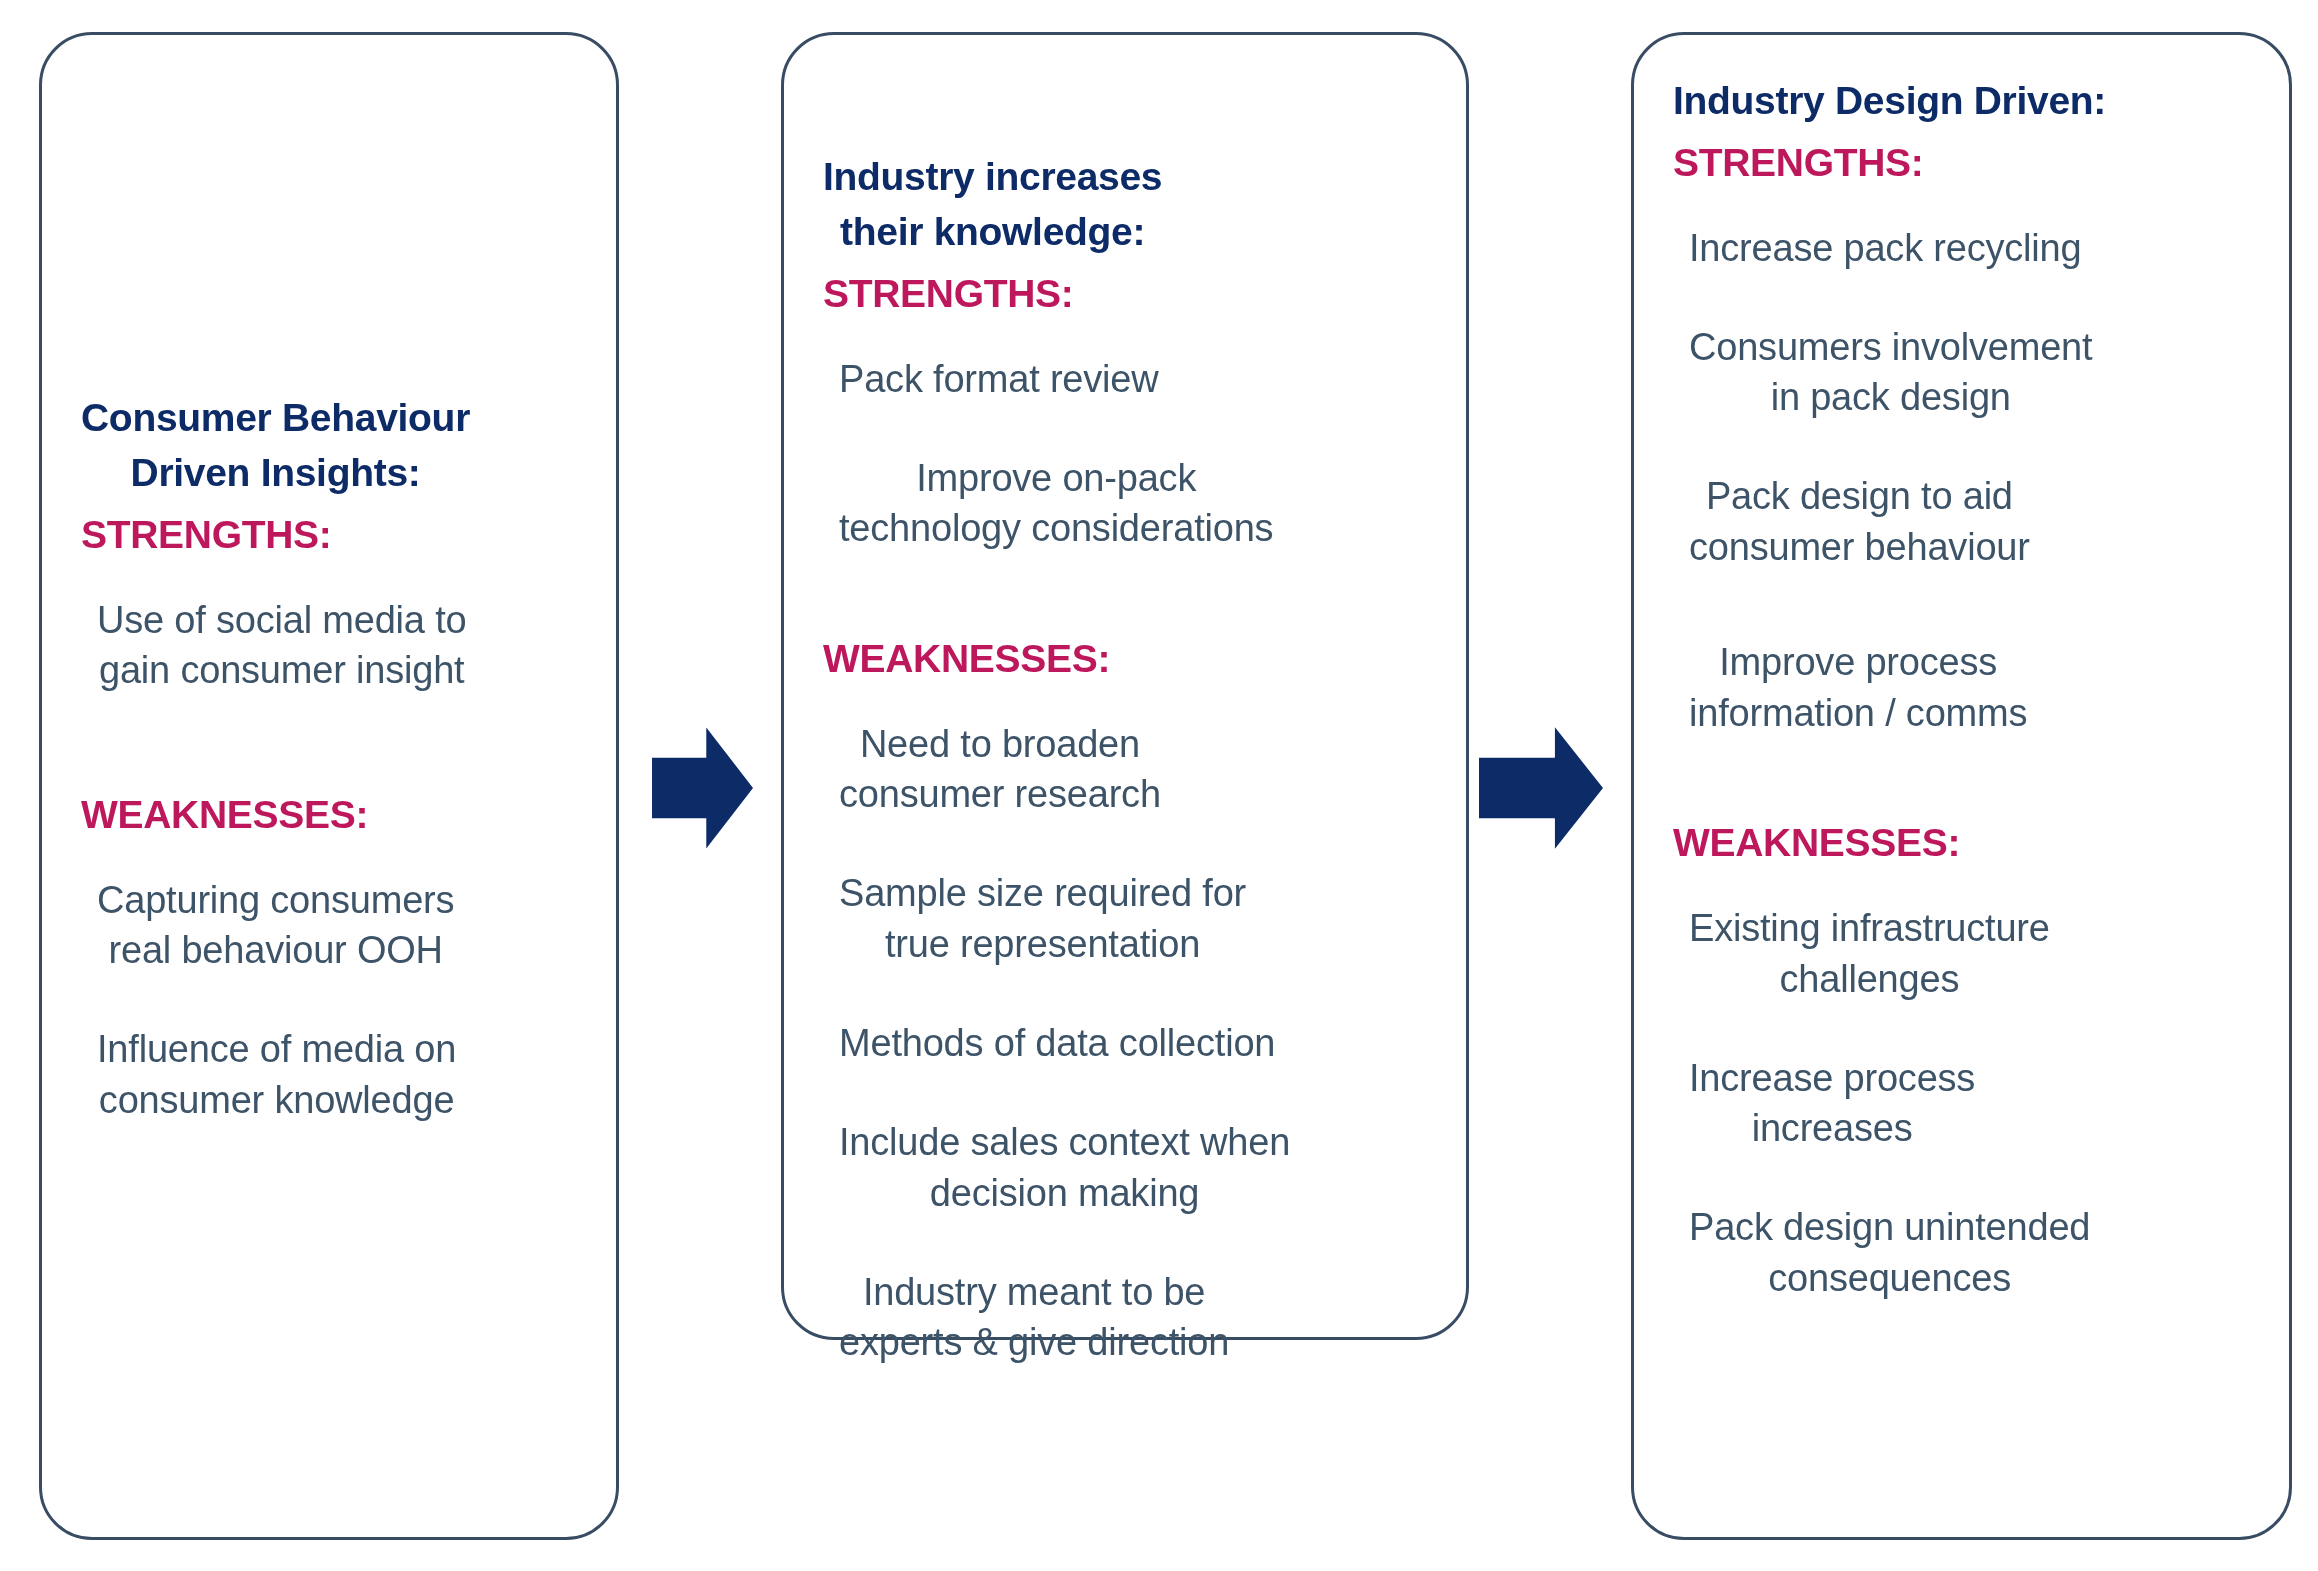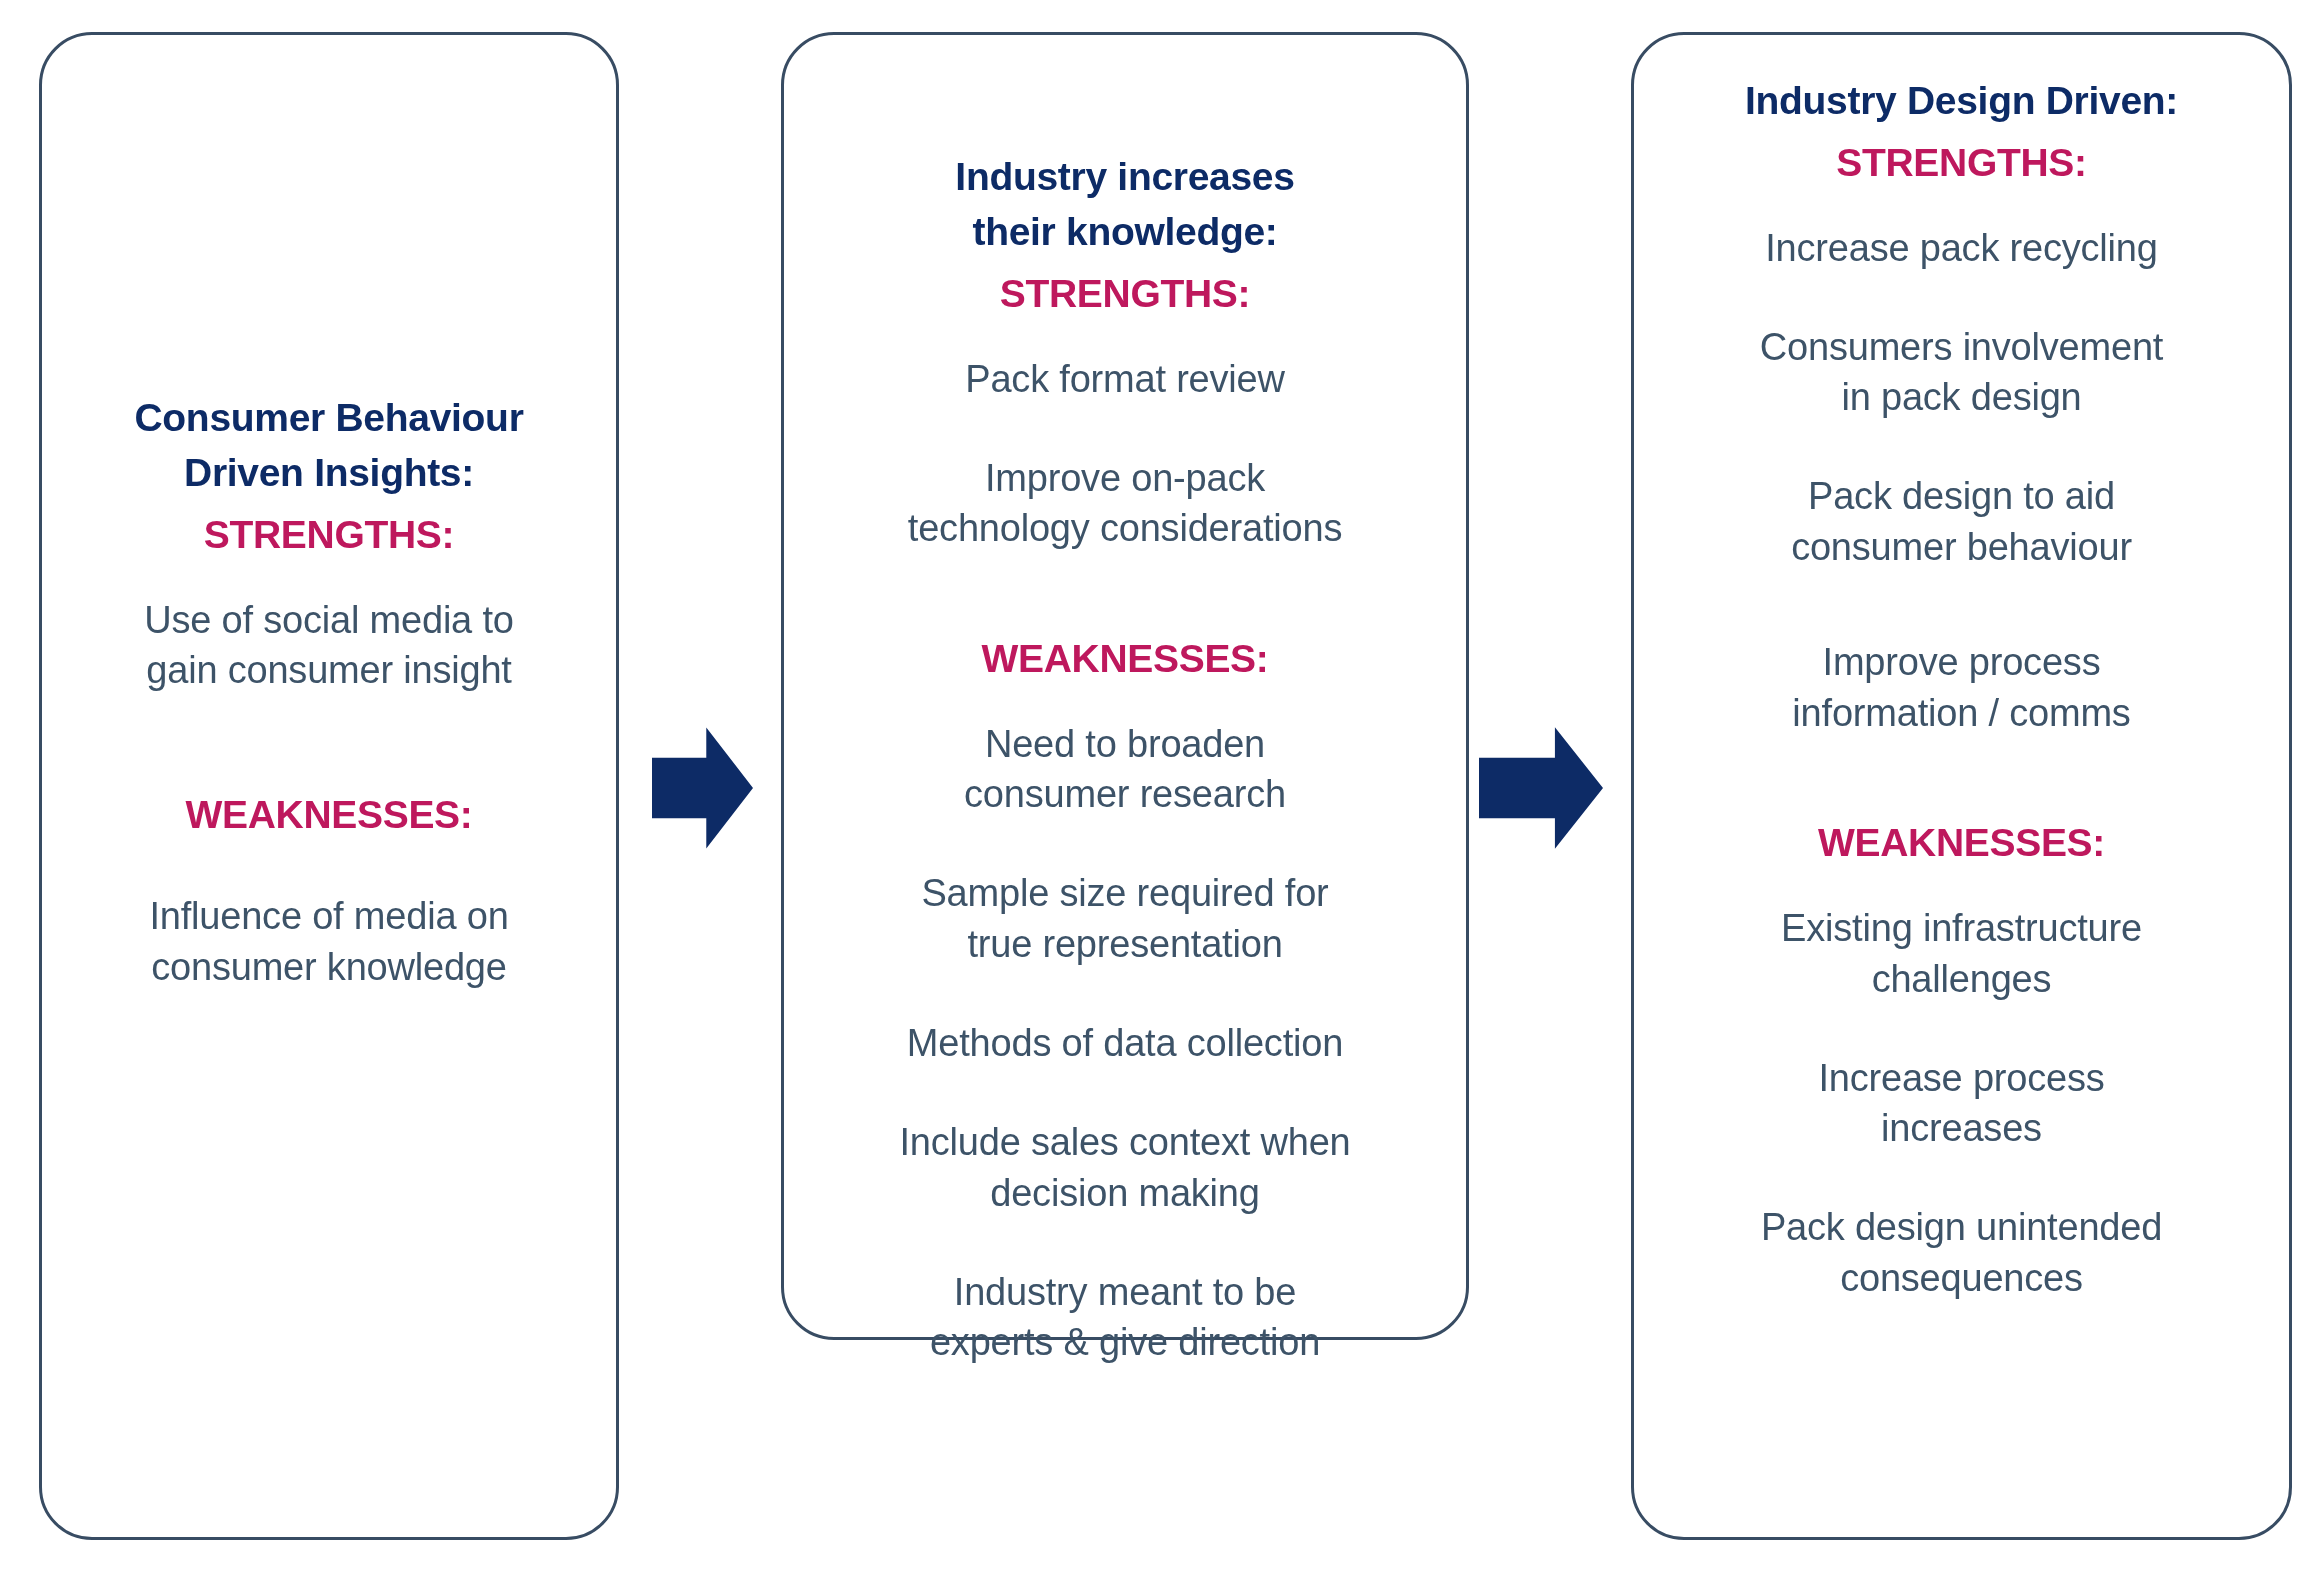--- a/index.html
+++ b/index.html
@@ -38,21 +38,21 @@
   #panel-1 { left: 39px;   top: 32px; width: 580px;  height: 1508px; }
   #panel-2 { left: 781px; top: 32px; width: 688px; height: 1308px; }
   #panel-3 { left: 1631px; top: 32px; width: 661px; height: 1508px; }
 
   .panel-inner {
     width: 100%;
     padding: 0 39px;
     box-sizing: border-box;
     display: flex;
     flex-direction: column;
-    align-items: center;
+    align-items: flex-start;
   }
 
   
   #panel-1 .panel-inner { margin-top: 355px; }
   #panel-2 .panel-inner { margin-top: 114px; }
   #panel-3 .panel-inner { margin-top: 38px; }
 
   
   .title {
     color: #0d2b66;
@@ -105,20 +105,22 @@
       <p class="title">Consumer Behaviour
 Driven Insights:</p>
       <div class="gap-xs"></div>
       <p class="subhead">STRENGTHS:</p>
       <div class="gap-sm"></div>
       <p class="item">Use of social media to
 gain consumer insight</p>
       <div class="gap-xl"></div>
       <p class="subhead">WEAKNESSES:</p>
       <div class="gap-sm"></div>
+      <p class="item">Capturing consumers
+real behaviour OOH</p>
       <div class="gap-sm"></div>
       <p class="item">Influence of media on
 consumer knowledge</p>
     </div>
   </div>
 
   <svg class="arrow" id="arrow-1" viewBox="0 0 160 192">
     <polygon points="0,48 86,48 86,0 160,96 86,192 86,144 0,144" fill="#0d2b66"></polygon>
   </svg>
 

